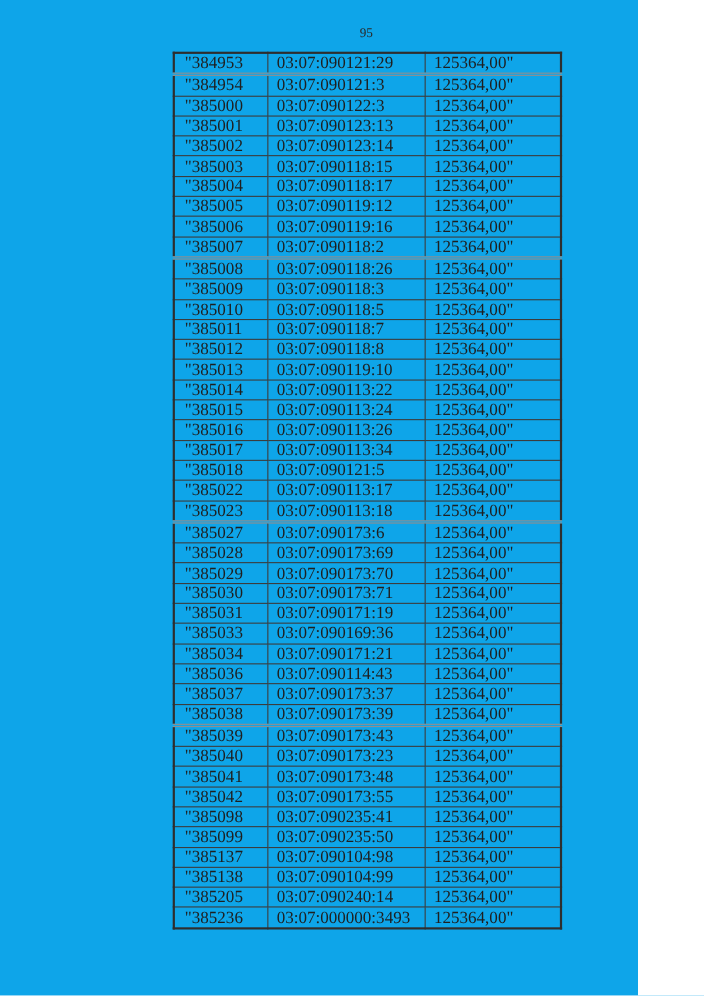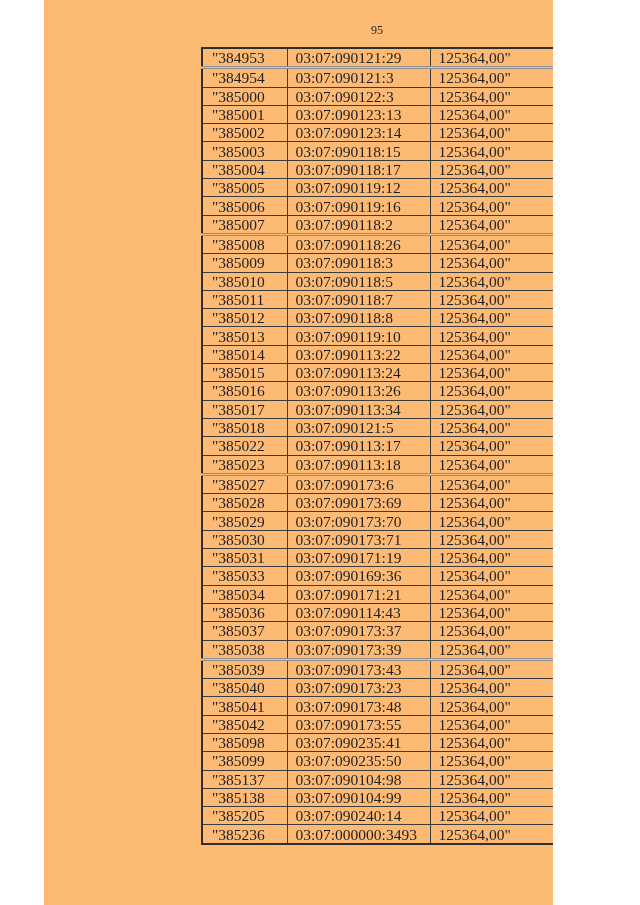--- a/index.html
+++ b/index.html
@@ -2,27 +2,26 @@
 <html><head>
 <meta charset="utf-8">
 <style>
   html, body {
     margin: 0;
     padding: 0;
     background: #ffffff;
   }
   .page {
     position: relative;
-    width: 509px;
+    width: 580px;
     height: 905px;
-    background: #fdba74;
+    background: #0ea5e9;
     font-family: "Liberation Serif", serif;
     color: #1f1f1f;
     overflow: hidden;
-    margin-left: 44px;
   }
   .page-number {
     position: absolute;
     top: 23px;
     left: 157px;
     width: 352px;
     text-align: center;
     font-size: 12px;
     color: #2a2a2a;
   }

